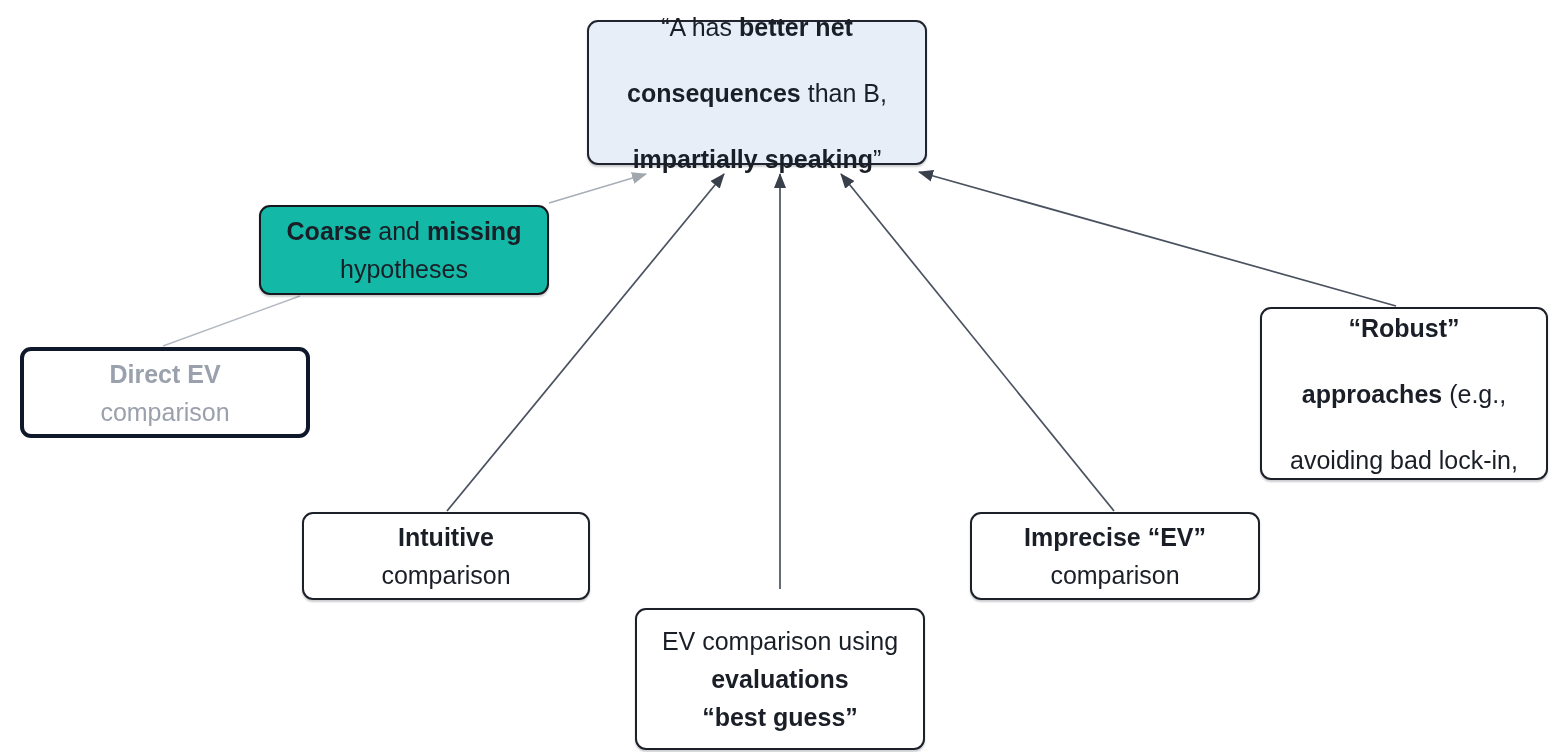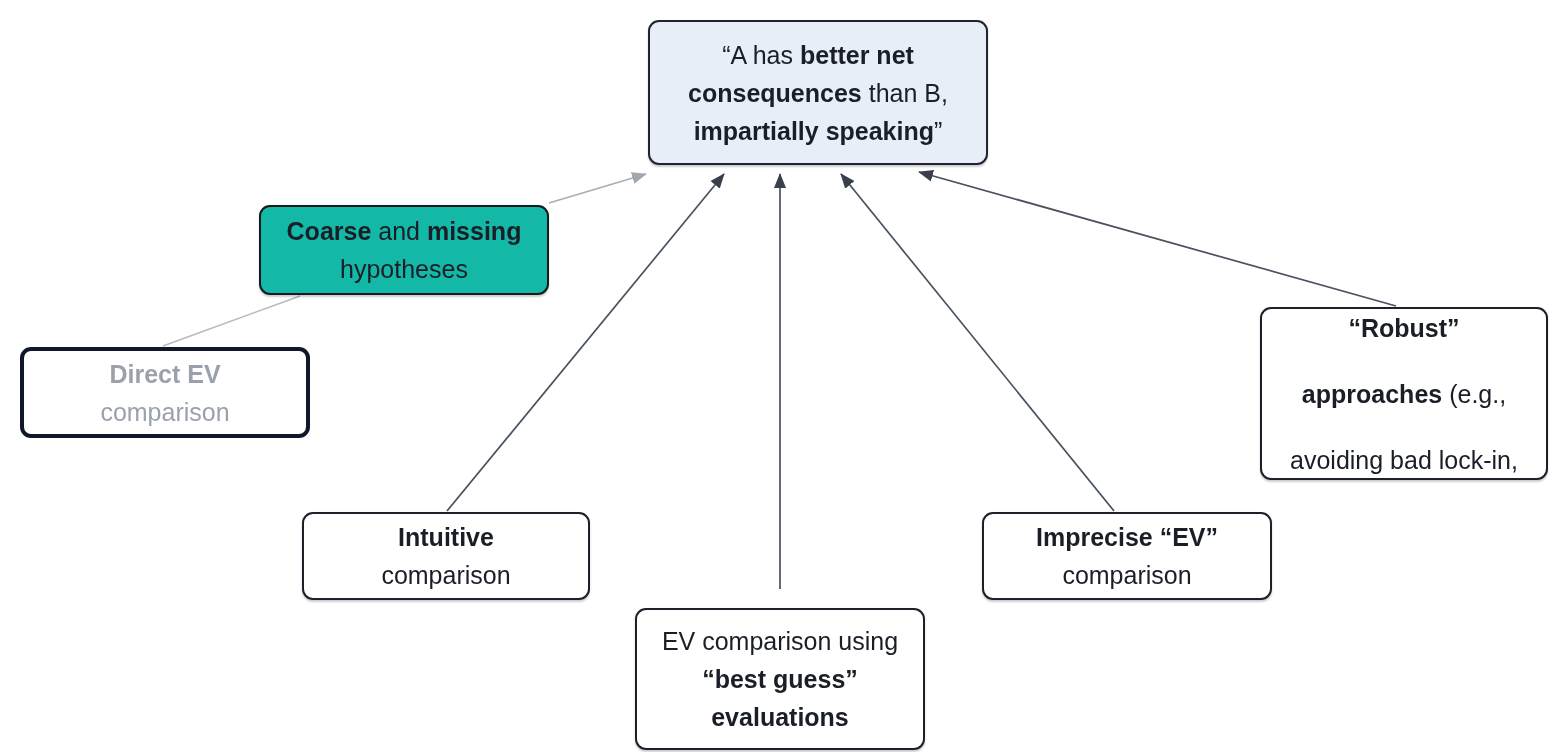--- a/index.html
+++ b/index.html
@@ -36,38 +36,39 @@
     color: #1a1e27;
     font-size: 25px;
     line-height: 38px;
     box-shadow: 0 1.5px 2px rgba(20, 26, 40, 0.22);
     padding: 4px 8px;
   }
   .node .line { white-space: nowrap; }
   .node .b { font-weight: bold; }
 
   #node-claim {
-    left: 648px; top: 20px; width: 340px; height: 145px;
+    left: 587px; top: 20px; width: 340px; height: 145px;
     background: #e7eef8;
     border-color: #20242e;
+    gap: 28px;
   }
   #node-coarse {
     left: 259px; top: 205px; width: 290px; height: 90px;
     background: #14b8a6;
     border-color: #16181d;
   }
   #node-direct-ev {
     left: 20px; top: 347px; width: 290px; height: 91px;
     border: 4px solid #0f172a;
     color: #9aa1ad;
     box-shadow: none;
   }
   #node-intuitive  { left: 302px; top: 512px; width: 288px; height: 88px; }
   #node-best-guess { left: 635px; top: 608px; width: 290px; height: 142px; }
-  #node-imprecise  { left: 970px; top: 512px; width: 290px; height: 88px; margin-left: 12px; }
+  #node-imprecise  { left: 970px; top: 512px; width: 290px; height: 88px; }
   #node-robust     { left: 1260px; top: 307px; width: 288px; height: 173px; gap: 28px; }
 </style>
 </head>
 <body>
 
 <div id="canvas">
 
   <svg id="edge-layer" viewBox="0 0 1568 752" xmlns="http://www.w3.org/2000/svg">
     <defs>
       <marker id="head-dark" markerWidth="16" markerHeight="13" refX="14" refY="6.5" orient="auto" markerUnits="userSpaceOnUse">
@@ -107,22 +108,22 @@
       <div class="line"><span>comparison</span></div>
     </div>
 
   <div class="node" id="node-intuitive">
       <div class="line"><span class="b">Intuitive</span></div>
       <div class="line"><span>comparison</span></div>
     </div>
 
   <div class="node" id="node-best-guess">
       <div class="line"><span>EV comparison using</span></div>
+      <div class="line"><span class="b">evaluations</span></div>
       <div class="line"><span class="b">“best guess”</span></div>
-      <div class="line"><span class="b">evaluations</span></div>
     </div>
 
   <div class="node" id="node-imprecise">
       <div class="line"><span class="b">Imprecise “EV”</span></div>
       <div class="line"><span>comparison</span></div>
     </div>
 
   <div class="node" id="node-robust">
       <div class="line"><span class="b">“Robust”</span></div>
       <div class="line"><span class="b">approaches</span><span> (e.g.,</span></div>

